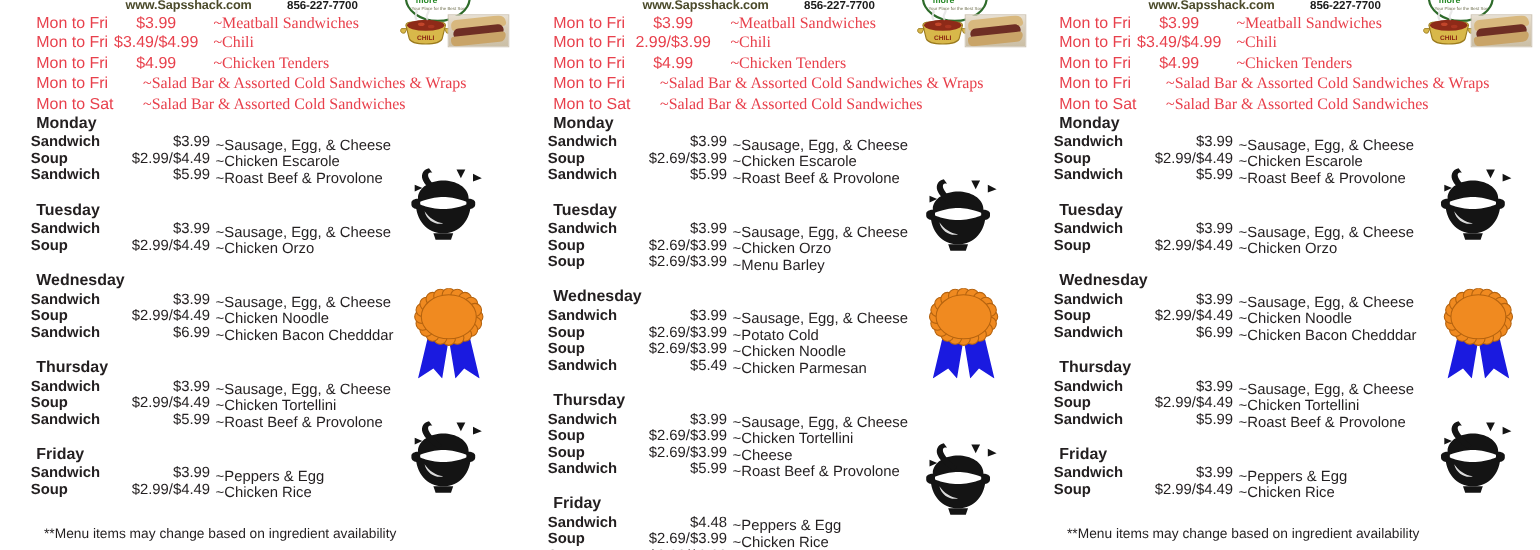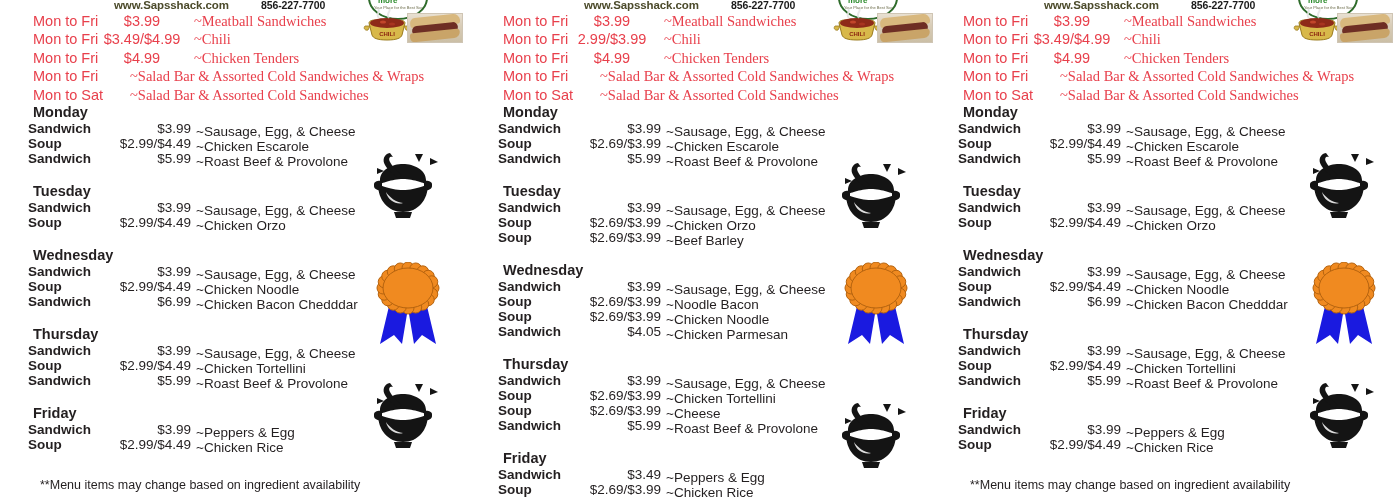--- a/index.html
+++ b/index.html
@@ -463,44 +463,44 @@
             <span class="item-desc">~Sausage, Egg, &amp; Cheese</span>
           </div>
           <div class="item-row">
             <span class="item-kind">Soup</span>
             <span class="item-price">$2.69/$3.99</span>
             <span class="item-desc">~Chicken Orzo</span>
           </div>
           <div class="item-row">
             <span class="item-kind">Soup</span>
             <span class="item-price">$2.69/$3.99</span>
-            <span class="item-desc">~Beef Barley</span>
+            <span class="item-desc">~Menu Barley</span>
           </div>
           <div class="day-gap"></div>
         </div>
         <div class="day-group">
           <div class="day-name">Wednesday</div>
           <div class="item-row">
             <span class="item-kind">Sandwich</span>
             <span class="item-price">$3.99</span>
             <span class="item-desc">~Sausage, Egg, &amp; Cheese</span>
           </div>
           <div class="item-row">
             <span class="item-kind">Soup</span>
             <span class="item-price">$2.69/$3.99</span>
-            <span class="item-desc">~Noodle Bacon</span>
+            <span class="item-desc">~Potato Cold</span>
           </div>
           <div class="item-row">
             <span class="item-kind">Soup</span>
             <span class="item-price">$2.69/$3.99</span>
             <span class="item-desc">~Chicken Noodle</span>
           </div>
           <div class="item-row">
             <span class="item-kind">Sandwich</span>
-            <span class="item-price">$4.05</span>
+            <span class="item-price">$5.49</span>
             <span class="item-desc">~Chicken Parmesan</span>
           </div>
           <div class="day-gap"></div>
         </div>
         <div class="day-group">
           <div class="day-name">Thursday</div>
           <div class="item-row">
             <span class="item-kind">Sandwich</span>
             <span class="item-price">$3.99</span>
             <span class="item-desc">~Sausage, Egg, &amp; Cheese</span>
@@ -519,21 +519,21 @@
             <span class="item-kind">Sandwich</span>
             <span class="item-price">$5.99</span>
             <span class="item-desc">~Roast Beef &amp; Provolone</span>
           </div>
           <div class="day-gap"></div>
         </div>
         <div class="day-group">
           <div class="day-name">Friday</div>
           <div class="item-row">
             <span class="item-kind">Sandwich</span>
-            <span class="item-price">$3.49</span>
+            <span class="item-price">$4.48</span>
             <span class="item-desc">~Peppers &amp; Egg</span>
           </div>
           <div class="item-row">
             <span class="item-kind">Soup</span>
             <span class="item-price">$2.69/$3.99</span>
             <span class="item-desc">~Chicken Rice</span>
           </div>
           <div class="item-row">
             <span class="item-kind">Soup</span>
             <span class="item-price">$2.69/$3.99</span>

